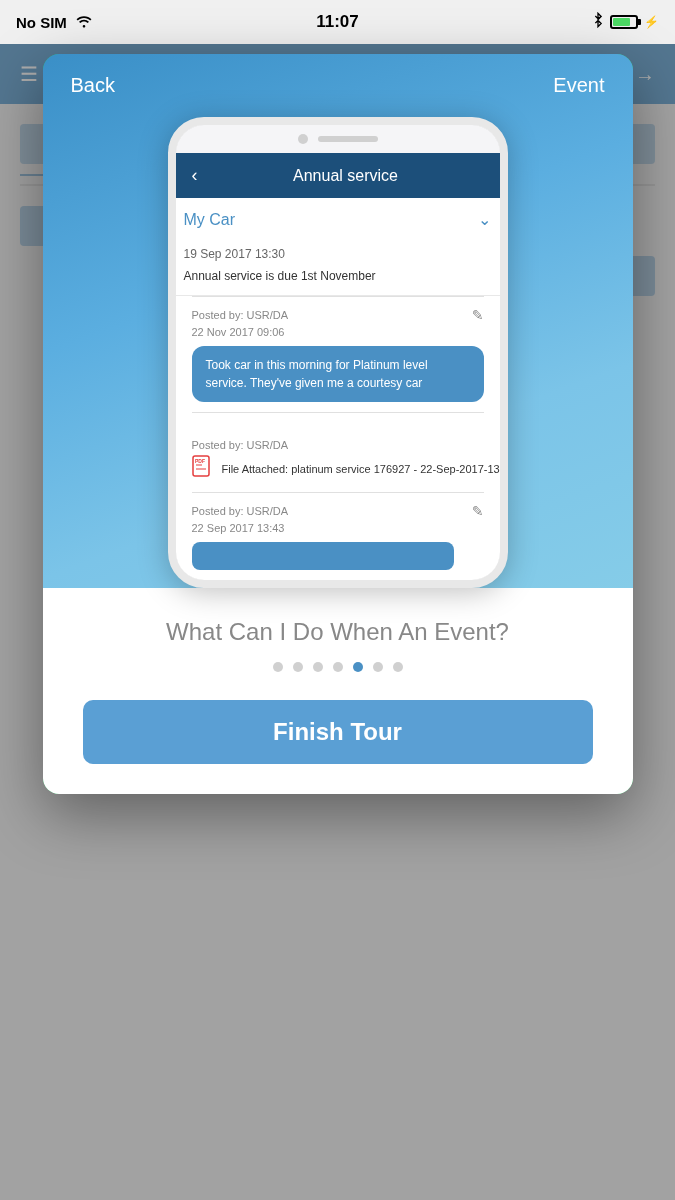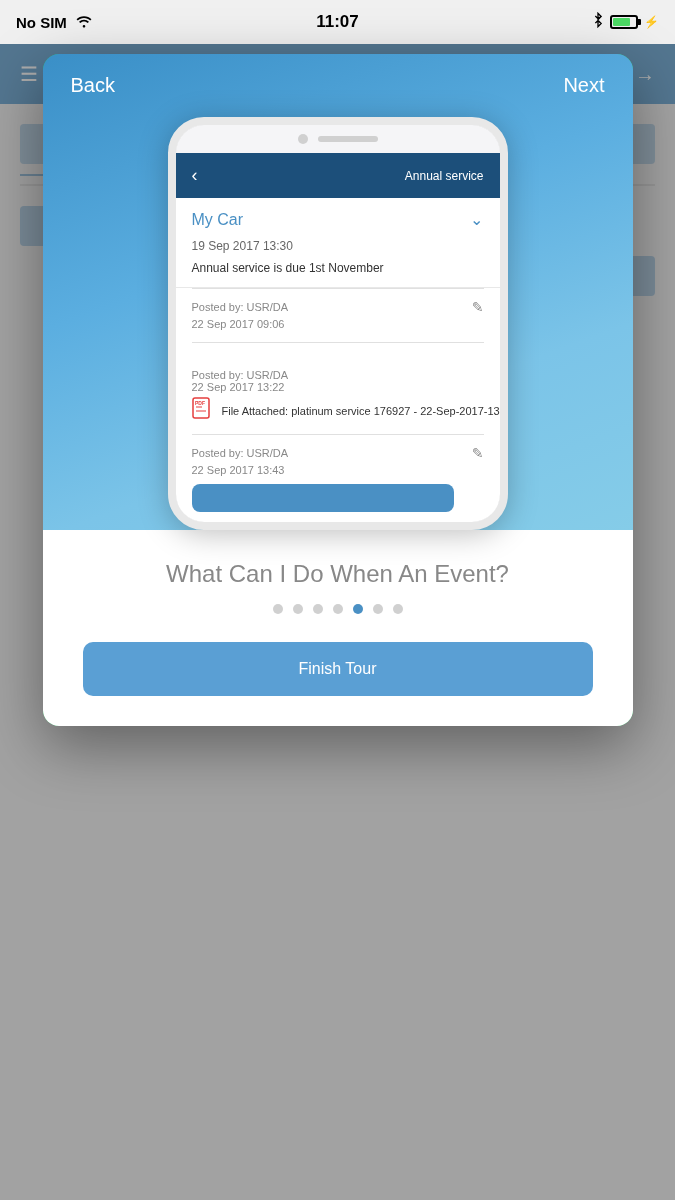--- a/index.html
+++ b/index.html
@@ -192,46 +192,46 @@
       padding: 12px 16px;
     }
     .phone-back-btn {
       color: #fff;
       font-size: 18px;
       margin-right: 10px;
       font-weight: 300;
     }
     .phone-title {
       color: #fff;
-      font-size: 12px;
+      font-size: 16px;
       font-weight: 500;
       flex: 1;
-      text-align: right;
+      text-align: center;
     }
 
     .phone-content {
       padding: 0;
     }
 
     .event-header {
-      padding: 12px 16px;
+      padding: 12px 8px;
       border-bottom: 1px solid #e8e8e8;
     }
     .event-title {
       color: #4a90c4;
       font-size: 16px;
       font-weight: 500;
       display: flex;
       justify-content: space-between;
       align-items: center;
     }
     .event-date {
       color: #666;
       font-size: 12px;
-      margin-top: 10px;
+      margin-top: 18px;
     }
     .event-desc {
       color: #333;
       font-size: 12px;
       margin-top: 8px;
     }
 
     .divider {
       height: 1px;
       background: #e0e0e0;
@@ -323,22 +323,22 @@
     }
 
     
     .finish-btn {
       width: 100%;
       background: #5a9fd4;
       color: #fff;
       border: none;
       border-radius: 10px;
       padding: 18px;
-      font-size: 16px;
-      font-weight: 400;
+      font-size: 24px;
+      font-weight: 700;
       cursor: pointer;
     }
   </style>
 </head>
 <body>
 
 <div class="status-bar">
   <div class="status-left">
     <span>No SIM</span>
     <span>
@@ -378,21 +378,21 @@
     <div style="background:#4a90c4; height:40px; border-radius:4px; width:60px; margin-top:10px; float:right; opacity:0.7;"></div>
   </div>
 </div>
 
 <div class="modal-overlay">
   <div class="modal-card">
 
     <div class="modal-header">
       <div class="modal-nav">
         <button class="nav-btn">Back</button>
-        <button class="nav-btn">Next</button>
+        <button class="nav-btn">Event</button>
       </div>
 
       <div class="phone-mockup">
         <div class="phone-top-bar">
           <div class="phone-camera"></div>
           <div class="phone-speaker"></div>
         </div>
         <div class="phone-app">
           <div class="phone-app-header">
             <span class="phone-back-btn">‹</span>
@@ -407,33 +407,33 @@
               <div class="event-date">19 Sep 2017 13:30</div>
               <div class="event-desc">Annual service is due 1st November</div>
             </div>
 
             <div class="divider"></div>
 
             <div class="post-item">
               <div class="post-meta">
                 <div class="post-by">
                   <div>Posted by: USR/DA</div>
-                  <div>22 Sep 2017  09:06</div>
+                  <div>22 Nov 2017  09:06</div>
                 </div>
                 <span class="post-edit-icon">✎</span>
               </div>
+              <div class="post-bubble">Took car in this morning for Platinum level service. They've given me a courtesy car</div>
             </div>
 
             <div class="divider"></div>
 
             <div class="attachment-item">
               <div style="flex-shrink:0; margin-right:8px; margin-top:16px;">
                 <div class="attachment-meta">
                   <div>Posted by: USR/DA</div>
-                  <div>22 Sep 2017 13:22</div>
                 </div>
                 <div style="display:flex; align-items:center; margin-top:4px;">
                   <span class="pdf-icon">
                     <svg width="18" height="22" viewBox="0 0 18 22" fill="none">
                       <rect x="1" y="1" width="16" height="20" rx="2" fill="#fff" stroke="#e53e3e" stroke-width="1.5"></rect>
                       <path d="M4 14h10M4 10h6" stroke="#e53e3e" stroke-width="1.2"></path>
                       <text x="3" y="8" font-size="5" fill="#e53e3e" font-weight="bold">PDF</text>
                     </svg>
                   </span>
                   <span class="attachment-name" style="font-size:11px; color:#333; margin-left:4px;">File Attached: platinum service 176927 - 22-Sep-2017-13-22-31</span>

